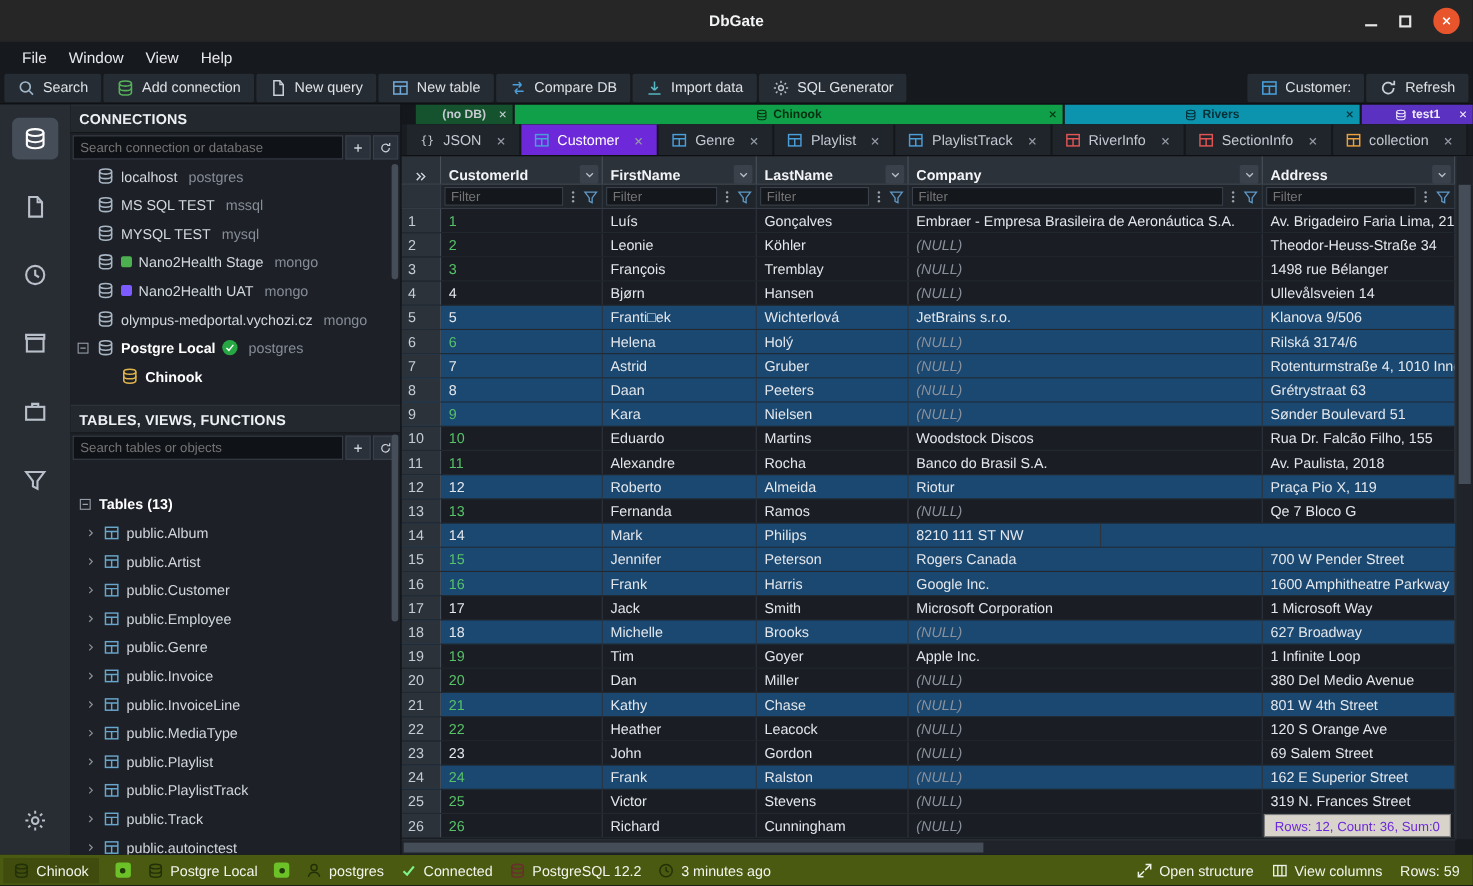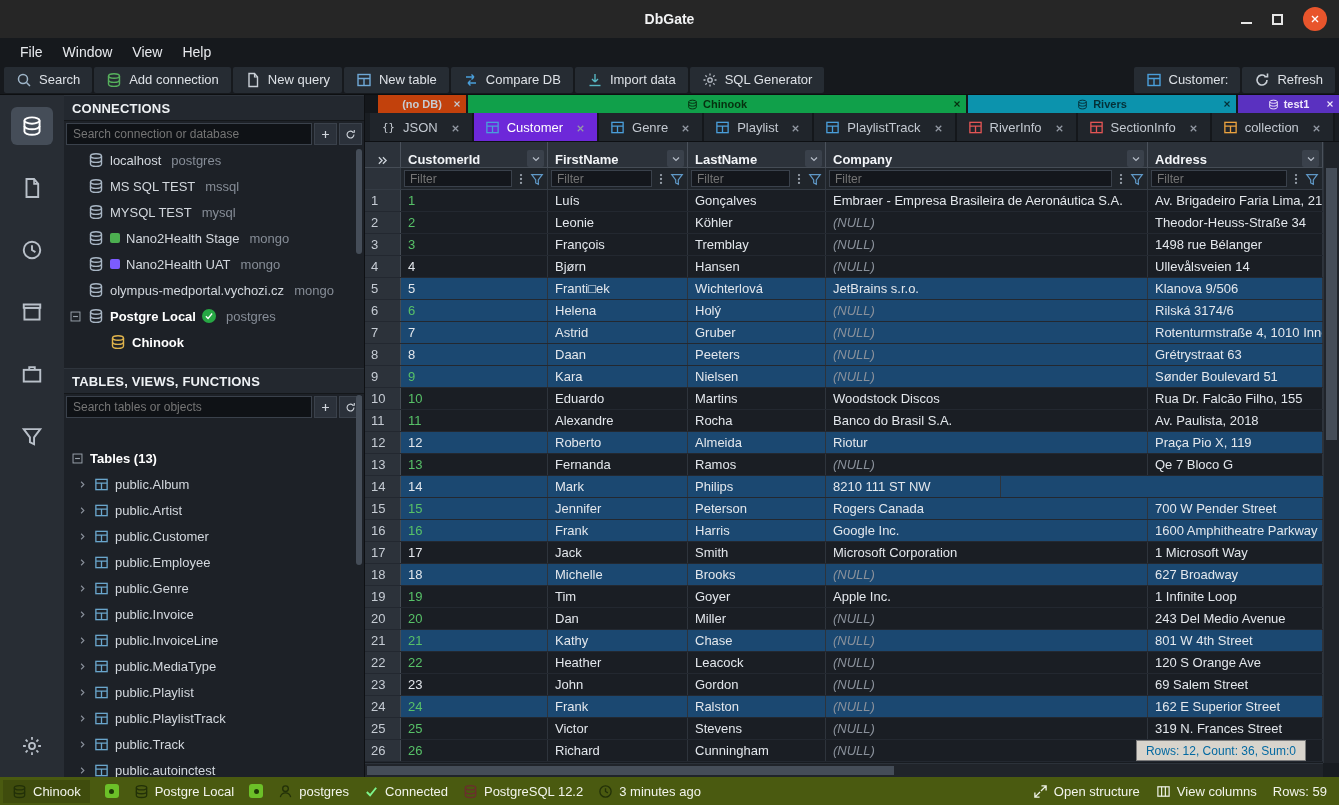--- a/index.html
+++ b/index.html
@@ -80,21 +80,21 @@
   .gficon { width: 14px; height: 14px; color: #99a1ab; flex: none; }
   .gficon svg { width: 100%; height: 100%; }
   .gficon.funnel { color: #5f98c6; }
   .gridrows { position: absolute; top: 48px; left: 0; right: 16px; bottom: 14px; overflow: hidden; }
   .grow { height: 22px; display: flex; border-bottom: 1px solid #232830; background: #1a1e24; }
   .grow.sel { background: #1b4871; }
   .gcell { display: flex; align-items: center; padding: 0 7px; border-right: 1px solid #2e343c; overflow: hidden; white-space: nowrap; color: #e3e7ec; flex: none; font-size: 13px; height: 100%; }
   .gcell.rownum { width: 36px; background: #2c323a; color: #c6ccd4; border-right: 1px solid #454c55; padding-left: 6px; }
   .idg { color: #57c168; }
   .nullv { color: #8a919b; font-style: italic; }
-  .seltooltip { position: absolute; top: 550px; right: 17px; height: 21px; background: #d8d4cc; border: 1px solid #7c7c7c; color: #0369a1; font-size: 12px; display: flex; align-items: center; padding: 0 9px; white-space: nowrap; }
+  .seltooltip { position: absolute; top: 550px; right: 4px; height: 21px; background: #d8d4cc; border: 1px solid #7c7c7c; color: #6d28d9; font-size: 12px; display: flex; align-items: center; padding: 0 9px; white-space: nowrap; }
   .vscroll { position: absolute; top: 0; right: 0; bottom: 14px; width: 16px; background: #20242a; border-left: 1px solid #2c323a; }
   .vthumb { position: absolute; top: 26px; left: 2px; right: 2px; height: 272px; background: #454d58; }
   .hscroll { position: absolute; left: 0; right: 16px; bottom: 0; height: 14px; background: #20242a; border-top: 1px solid #2c323a; }
   .hthumb { position: absolute; left: 2px; top: 2px; bottom: 2px; width: 55%; background: #454d58; }
 
   
   .statusbar { height: 28px; flex: none; background: #4a5a10; display: flex; align-items: center; padding: 0 12px; color: #f2f4ec; font-size: 13px; }
   .sbleft { display: flex; align-items: center; gap: 15px; flex: 1; min-width: 0; }
   .sbright { display: flex; align-items: flex-start; gap: 16px; }
   .sbitem { display: flex; align-items: center; gap: 6px; white-space: nowrap; }
@@ -617,21 +617,21 @@
               <span class="tname">public.booleantest</span>
             </div>
           </div>
       </div>
       <span class="panelscroll s1"></span>
       <span class="panelscroll s2"></span>
     </div>
 
     <div class="main">
       <div class="dbtabs" id="dbtabs">
-          <div class="dbtab" style="background:#c2410c;color:#c6cbd2;width:88px;flex:none;">
+          <div class="dbtab" style="background:#14532d;color:#c6cbd2;width:88px;flex:none;">
             <span>(no DB)</span>
             <span class="dbtabclose"><svg viewBox="0 0 16 16">
                 <path d="M4 4l8 8M12 4l-8 8" stroke="currentColor" stroke-width="1.8"></path>
               </svg></span>
           </div>
           <div class="dbtab" style="background:#10a04a;color:#06300f;width:498px;flex:none;">
             <span class="ico" style="color:#06300f;width:11px;height:11px;">
               <svg viewBox="0 0 16 16">
                 <ellipse cx="8" cy="4" rx="5.5" ry="2.3" fill="none" stroke="currentColor" stroke-width="1.4"></ellipse>
                 <path d="M2.5 4v8c0 1.3 2.5 2.4 5.5 2.4s5.5-1.1 5.5-2.4V4" fill="none" stroke="currentColor" stroke-width="1.4"></path>
@@ -1026,21 +1026,21 @@
               <div class="gcell" style="width:138px">Goyer</div>
               <div class="gcell" style="width:322px">Apple Inc.</div>
               <div class="gcell" style="width:175px">1 Infinite Loop</div>
             </div>
             <div class="grow">
               <div class="gcell rownum">20</div>
               <div class="gcell idg" style="width:147px">20</div>
               <div class="gcell" style="width:140px">Dan</div>
               <div class="gcell" style="width:138px">Miller</div>
               <div class="gcell nullv" style="width:322px">(NULL)</div>
-              <div class="gcell" style="width:175px">243 Del Medio Avenue</div>
+              <div class="gcell" style="width:175px">380 Del Medio Avenue</div>
             </div>
             <div class="grow sel">
               <div class="gcell rownum">21</div>
               <div class="gcell idg" style="width:147px">21</div>
               <div class="gcell" style="width:140px">Kathy</div>
               <div class="gcell" style="width:138px">Chase</div>
               <div class="gcell nullv" style="width:322px">(NULL)</div>
               <div class="gcell" style="width:175px">801 W 4th Street</div>
             </div>
             <div class="grow">

